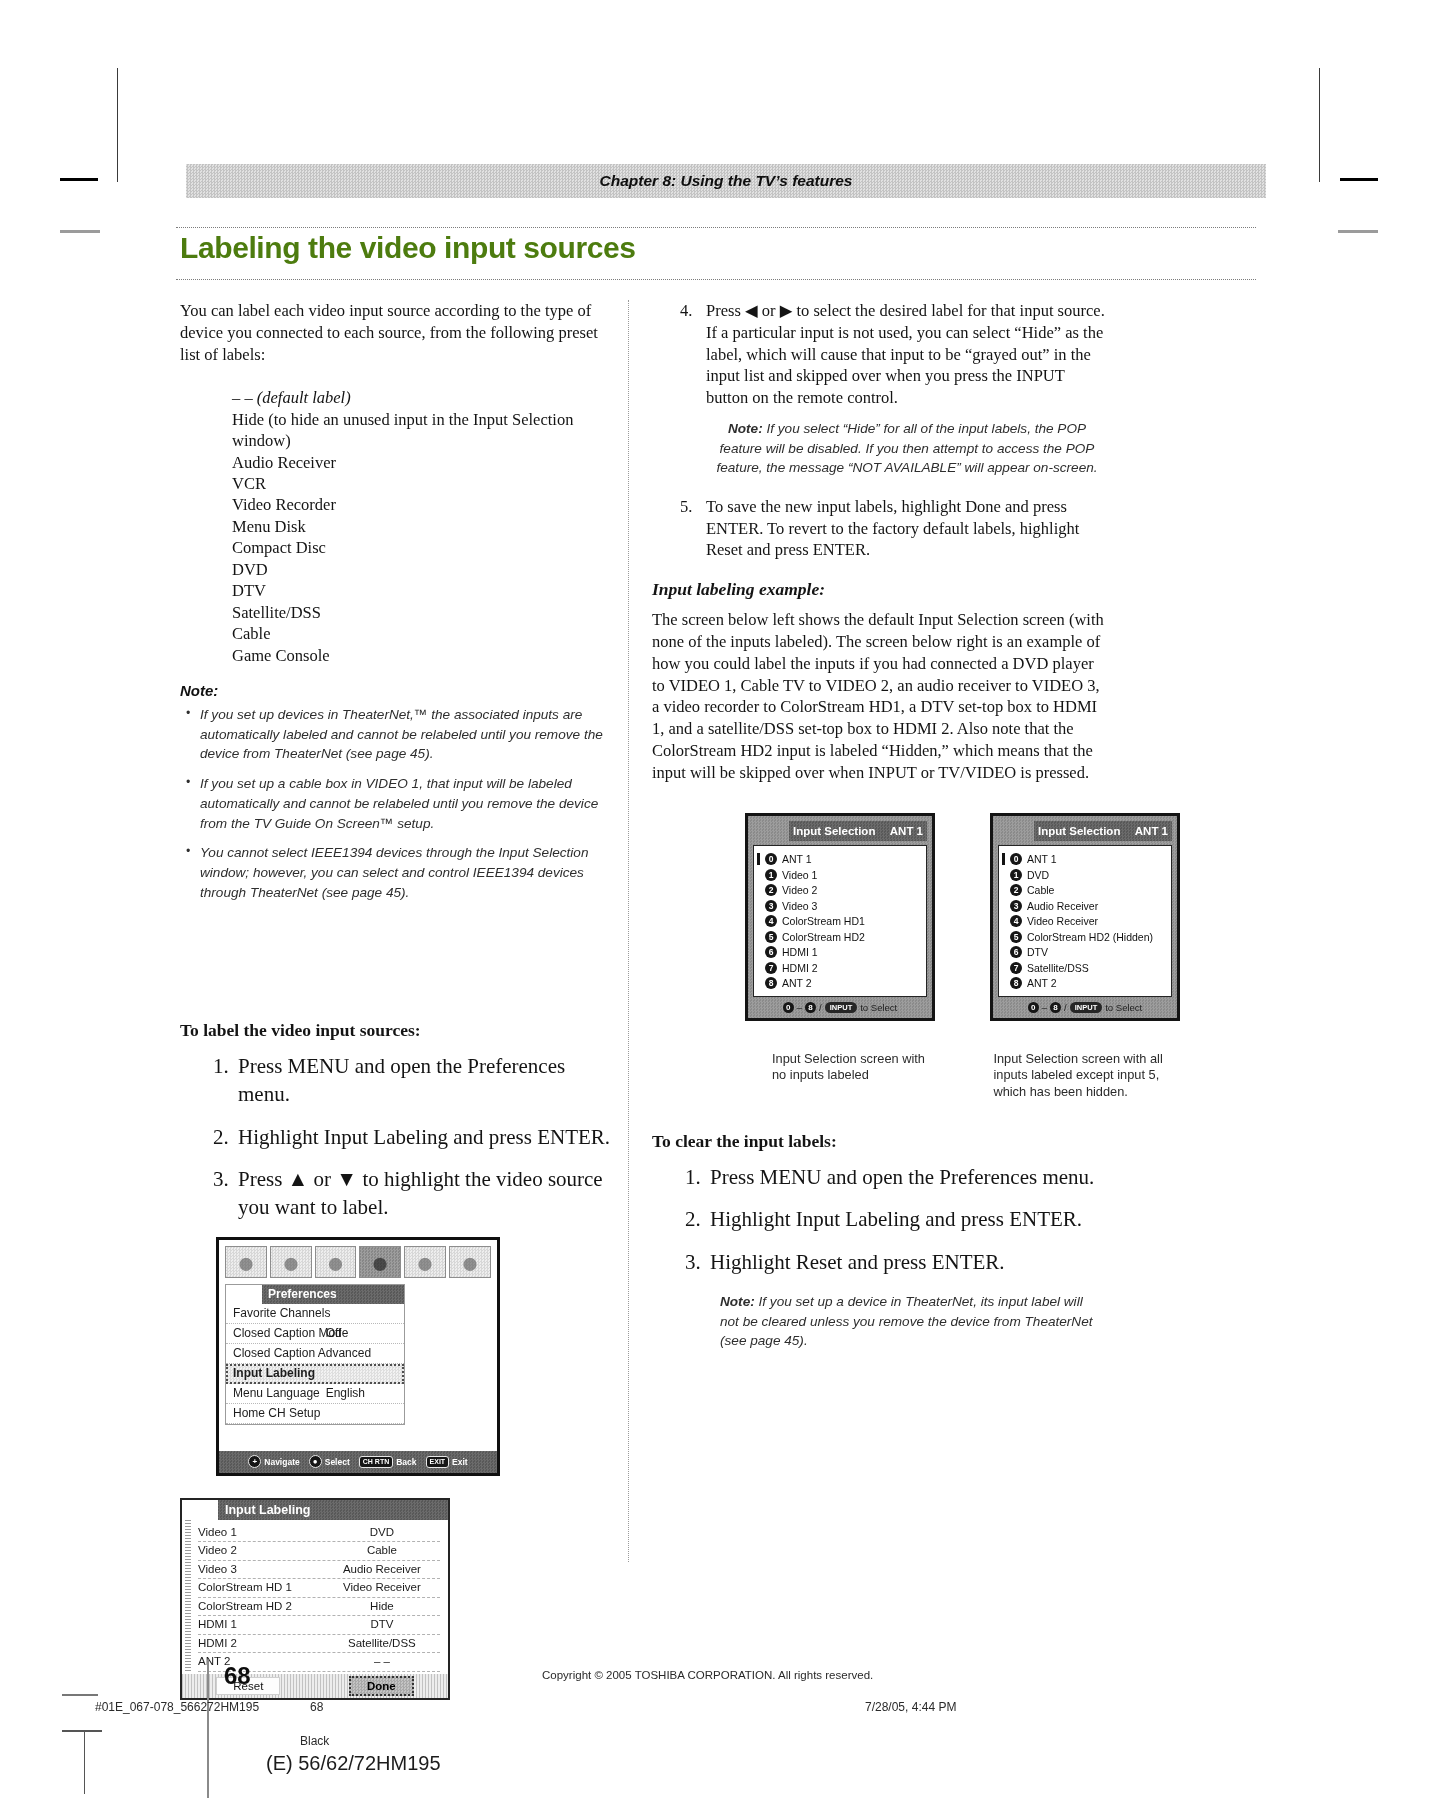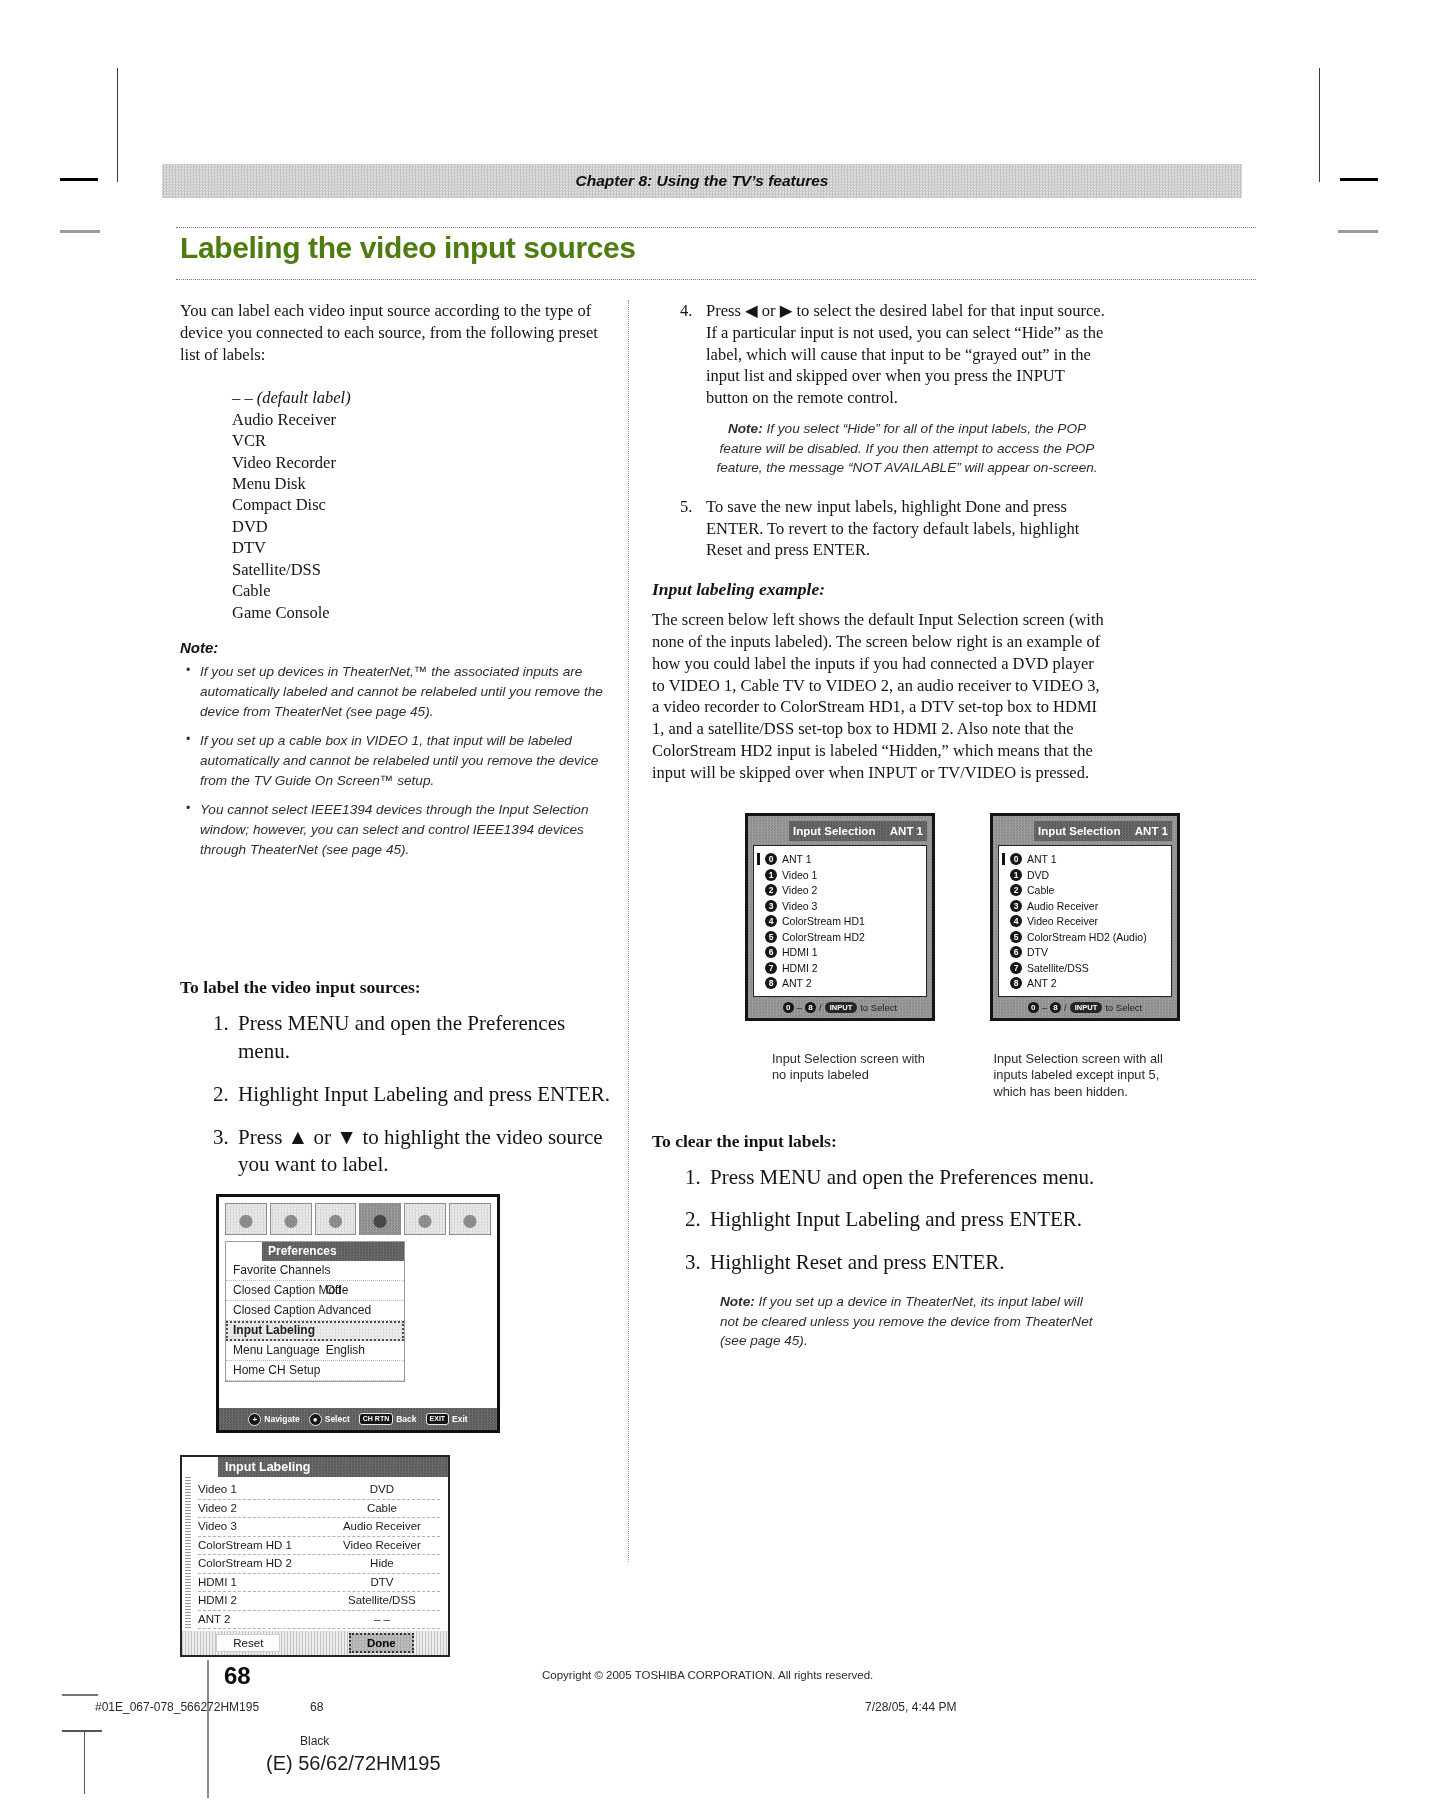--- a/index.html
+++ b/index.html
@@ -3,21 +3,21 @@
 <meta charset="utf-8">
 <style>
   html,body { margin:0; padding:0; background:#fff; }
   .page { position:relative; width:1438px; height:1800px; background:#fff;
           font-family:"Liberation Serif", serif; color:#141414; overflow:hidden; }
 
   
   .mark { position:absolute; background:#000; }
 
   
-  .chapter-band { position:absolute; left:162px; top:164px; width:1080px; height:34px;
+  .chapter-band { position:absolute; left:186px; top:164px; width:1080px; height:34px;
     display:flex; align-items:center; justify-content:center;
     background:repeating-conic-gradient(#c3c3c3 0% 25%, #e1e1e1 0% 50%); background-size:3px 3px; }
   .chapter-band span { font:italic bold 15.5px "Liberation Sans", sans-serif; color:#0f0f0f; }
 
   .rule { position:absolute; left:176px; width:1080px; border-top:1px dotted #7c7c7c; }
   .page-title { position:absolute; left:180px; top:233px; margin:0;
     font:bold 30px/1 "Liberation Sans", sans-serif; letter-spacing:-0.4px; color:#4d7c0f; }
 
   .col-left  { position:absolute; left:180px; top:300px; width:442px; }
   .col-right { position:absolute; left:652px; top:300px; width:532px; }
@@ -146,20 +146,21 @@
 
   <div class="col-divider"></div>
 
   <div class="col-left">
     <p class="body-text">You can label each video input source according to the type of device you connected to each source, from the following preset list of labels:</p>
 
     <div class="label-list">
       <div><span>– – </span><i>(default label)</i></div>
       <div>
 
+      <div>Hide (to hide an unused input in the Input Selection window)</div>
           <div>Audio Receiver</div>
           <div>VCR</div>
           <div>Video Recorder</div>
           <div>Menu Disk</div>
           <div>Compact Disc</div>
           <div>DVD</div>
           <div>DTV</div>
           <div>Satellite/DSS</div>
           <div>Cable</div>
           <div>Game Console</div>
@@ -420,21 +421,21 @@
 
             <div class="is-item">
               <span class="cursor"></span>
               <span class="n-circle">4</span>
               <span>Video Receiver</span>
             </div>
 
             <div class="is-item">
               <span class="cursor"></span>
               <span class="n-circle">5</span>
-              <span class="grayed">ColorStream HD2 (Audio)</span>
+              <span class="grayed">ColorStream HD2 (Hidden)</span>
             </div>
 
             <div class="is-item">
               <span class="cursor"></span>
               <span class="n-circle">6</span>
               <span>DTV</span>
             </div>
 
             <div class="is-item">
               <span class="cursor"></span>

